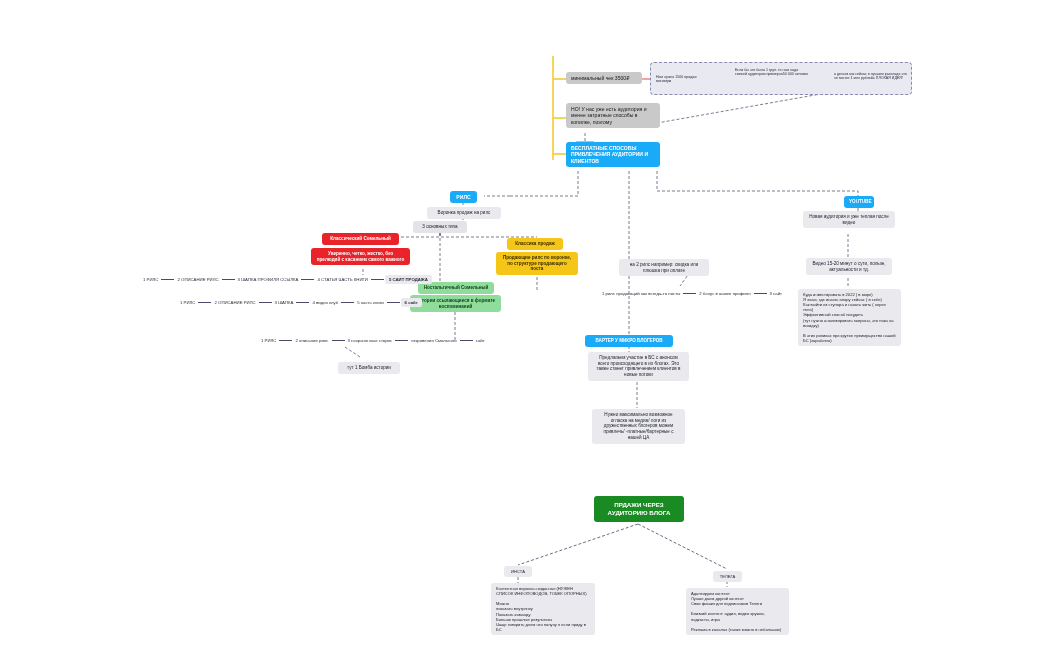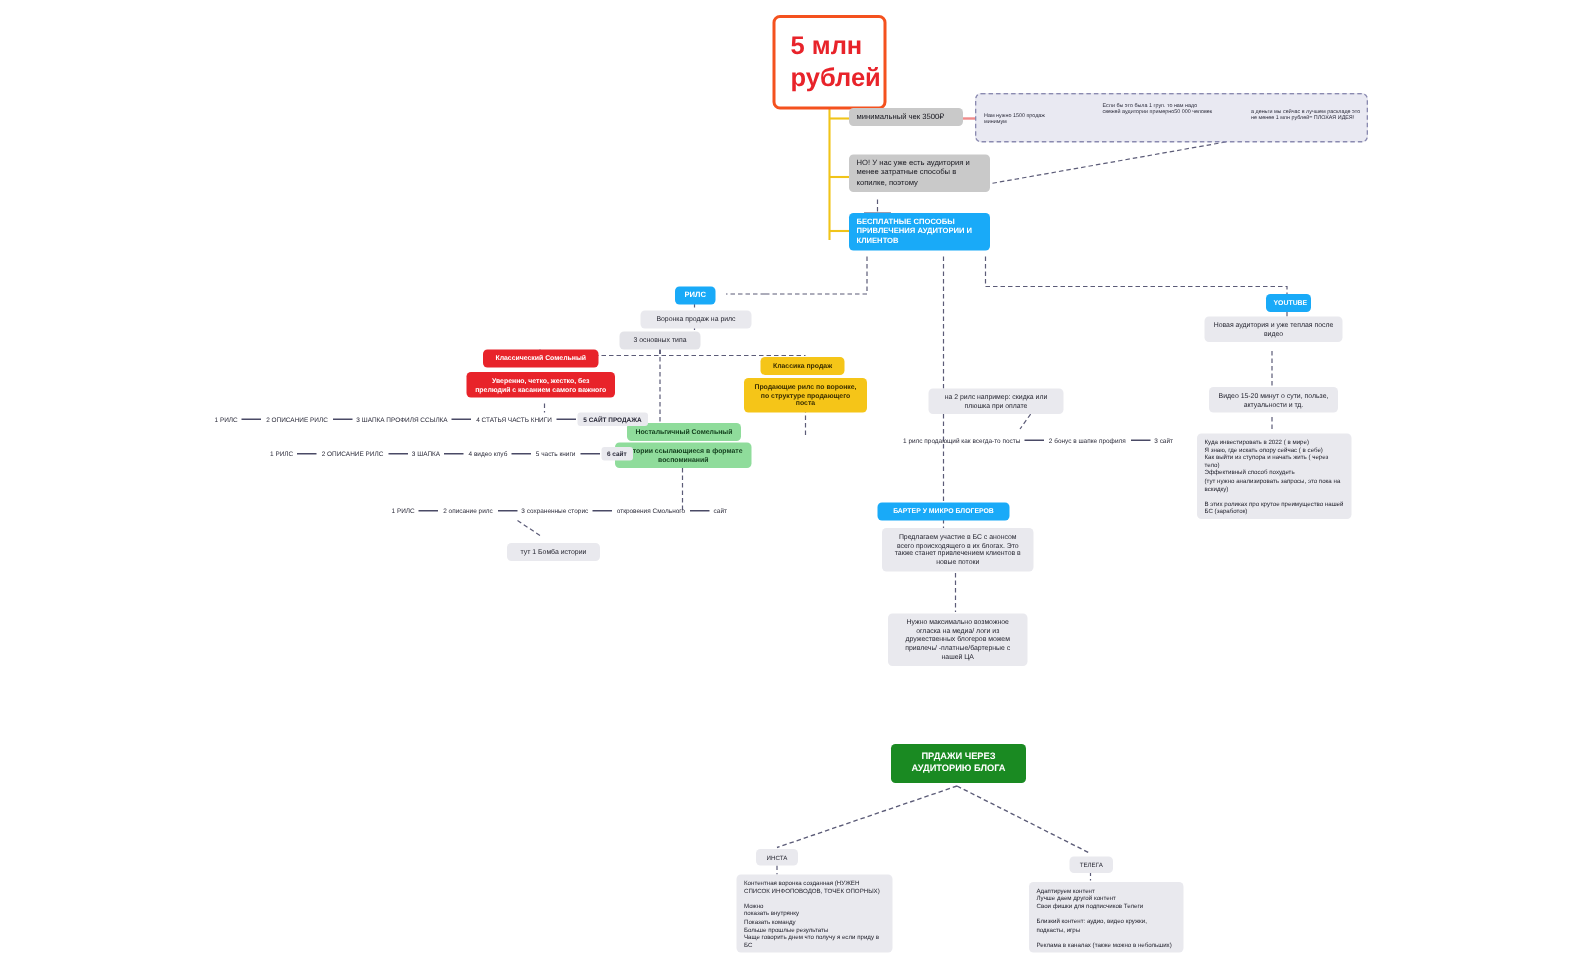--- a/index.html
+++ b/index.html
@@ -77,22 +77,20 @@
   <path d="M858 208 L858 212" stroke="#5b5b77" stroke-width="0.8" fill="none" stroke-dasharray="3,2"></path>
   <path d="M848 234 L848 258" stroke="#5b5b77" stroke-width="0.8" fill="none" stroke-dasharray="3,2"></path>
   <path d="M848 278 L848 288" stroke="#5b5b77" stroke-width="0.8" fill="none" stroke-dasharray="3,2"></path>
 
   <path d="M638 524 L518 565" stroke="#5b5b77" stroke-width="0.9" fill="none" stroke-dasharray="3,2"></path>
   <path d="M638 524 L727 569" stroke="#5b5b77" stroke-width="0.9" fill="none" stroke-dasharray="3,2"></path>
   <path d="M518 577 L518 583" stroke="#5b5b77" stroke-width="0.8" fill="none" stroke-dasharray="3,2"></path>
   <path d="M727 581 L727 587" stroke="#5b5b77" stroke-width="0.8" fill="none" stroke-dasharray="3,2"></path>
 </svg>
 
-<div class="node title-main" style="left:515px;top:10px;width:76px;white-space:pre-line;">5 млн
-рублей</div>
 
 <div class="node box grey t5" style="left:566px;top:72px;width:76px;">минимальный чек 3500₽</div>
 
 <div class="node box grey t5" style="left:566px;top:103px;width:94px;">НО! У нас уже есть аудитория и менее затратные способы в копилке, поэтому</div>
 
 <div class="node box blue t5" style="left:566px;top:142px;width:94px;">БЕСПЛАТНЫЕ СПОСОБЫ ПРИВЛЕЧЕНИЯ АУДИТОРИИ И КЛИЕНТОВ</div>
 
 <div class="node dashbox" style="left:650px;top:62px;width:262px;height:33px;"></div>
 <div class="node tiny lft" style="left:656px;top:75px;width:52px;color:#2b2b3a;">Нам нужно 1500 продаж минимум</div>
 <div class="node tiny lft" style="left:735px;top:68px;width:74px;">Если бы это была 1 груп. то нам надо свежей аудитории примерно50 000 человек</div>

